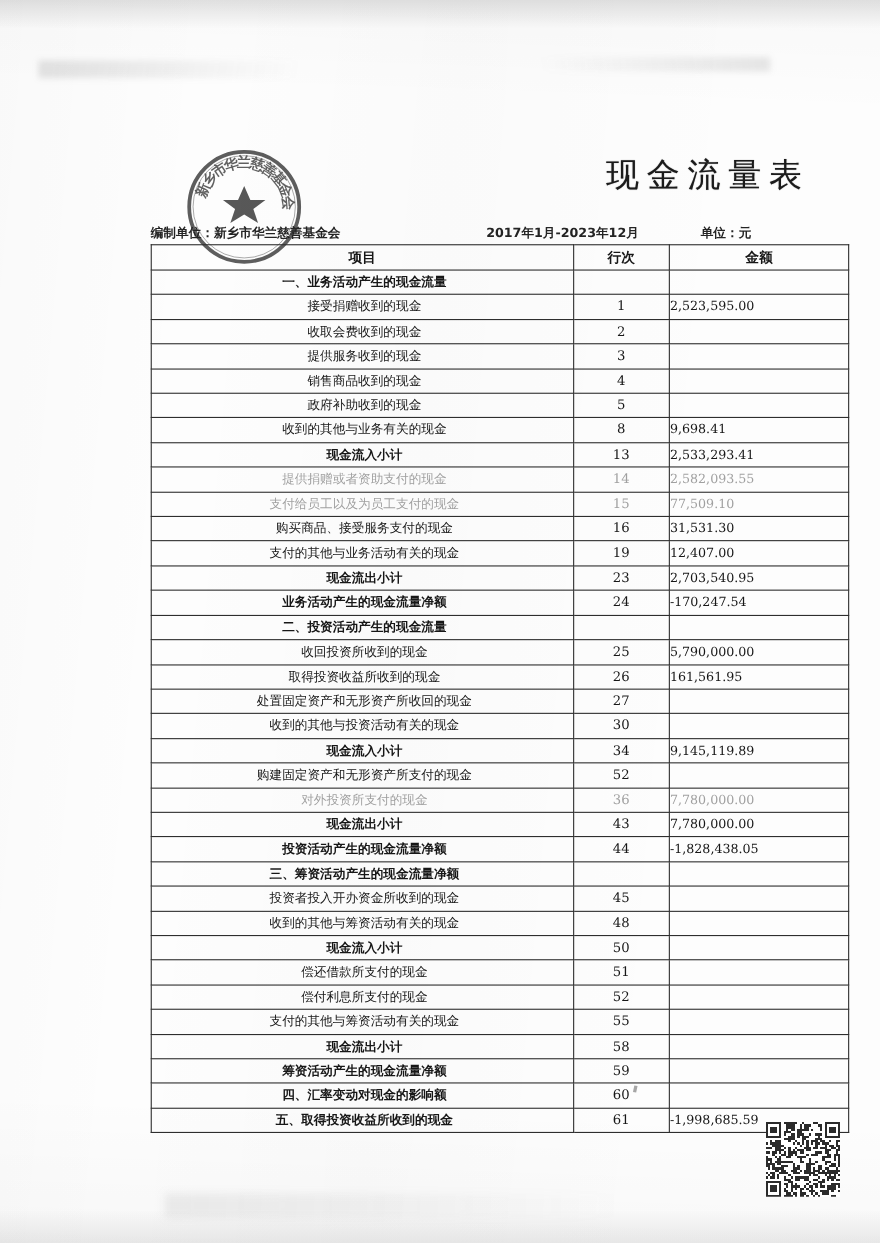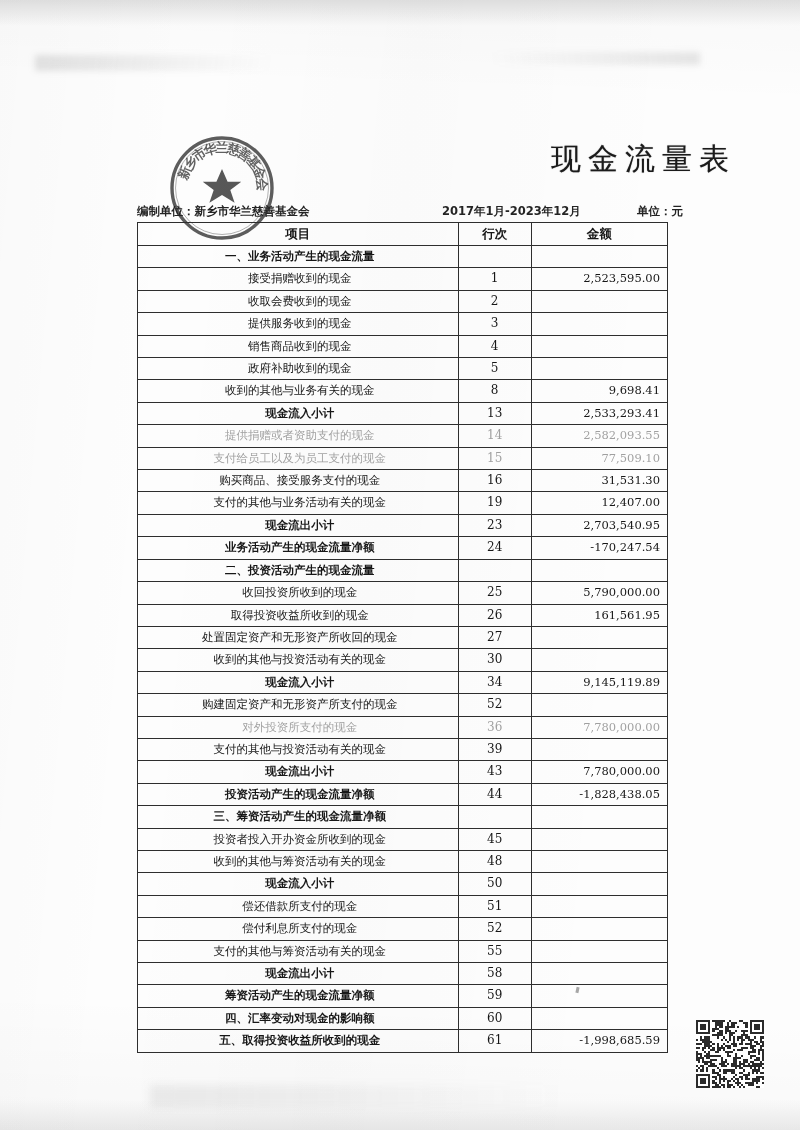--- a/index.html
+++ b/index.html
@@ -100,21 +100,21 @@
     position: absolute; right: 0; top: 0;
     white-space: nowrap;
     font-weight: bold;
     text-align: center;
   }
 
   
   .cf-table {
     position: absolute;
     left: 137px; top: 222px;
-    width: 531px;
+    width: 635px;
     border-collapse: collapse;
     table-layout: fixed;
     font-size: 11.5px;
     color: #171717;
   }
   .cf-table th, .cf-table td {
     border: 1px solid #2e2e2e;
     padding: 0;
     height: 21.4px;
     line-height: 21.4px;
@@ -129,21 +129,21 @@
     text-align: center;
     font-weight: bold;
     font-size: 12.5px;
     height: 22px;
     line-height: 22px;
   }
   th.hdr-item { text-align: center; }
 
   td.c-item   { text-align: center; padding-left: 4px; }
   td.c-lineno { text-align: center; font-family: "DejaVu Serif", "Liberation Serif", serif; font-size: 12px; }
-  td.c-amount { text-align: right; padding-right: 7px;
+  td.c-amount { text-align: left; padding-right: 7px;
                 font-family: "DejaVu Serif", "Liberation Serif", serif; font-size: 11.5px; }
 
   
   .lvl-section { font-weight: bold; padding-left: 4px; }
   .lvl-total   { font-weight: bold; padding-left: 4px; }
   .lvl-detail  { padding-left: 30px; }
 
   
   tr.faded td { color: #7d7d7d; }
   tr.faded td.c-item,
@@ -321,25 +321,20 @@
           <td class="c-item lvl-detail">购建固定资产和无形资产所支付的现金</td>
           <td class="c-lineno">52</td>
           <td class="c-amount"></td>
         </tr>
         <tr class="faded">
           <td class="c-item lvl-detail">对外投资所支付的现金</td>
           <td class="c-lineno">36</td>
           <td class="c-amount">7,780,000.00</td>
         </tr>
         <tr>
-          <td class="c-item lvl-detail">支付的其他与投资活动有关的现金</td>
-          <td class="c-lineno">39</td>
-          <td class="c-amount"></td>
-        </tr>
-        <tr>
           <td class="c-item lvl-total">现金流出小计</td>
           <td class="c-lineno">43</td>
           <td class="c-amount">7,780,000.00</td>
         </tr>
         <tr>
           <td class="c-item lvl-total">投资活动产生的现金流量净额</td>
           <td class="c-lineno">44</td>
           <td class="c-amount">-1,828,438.05</td>
         </tr>
         <tr>

